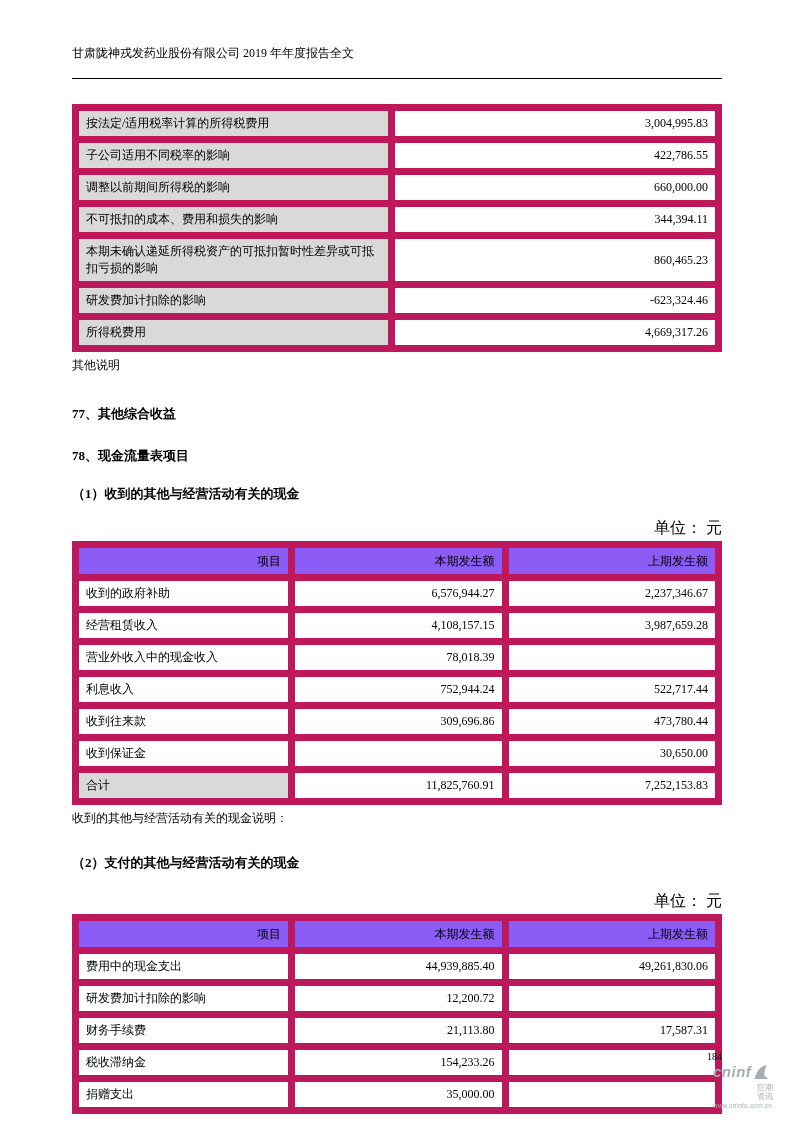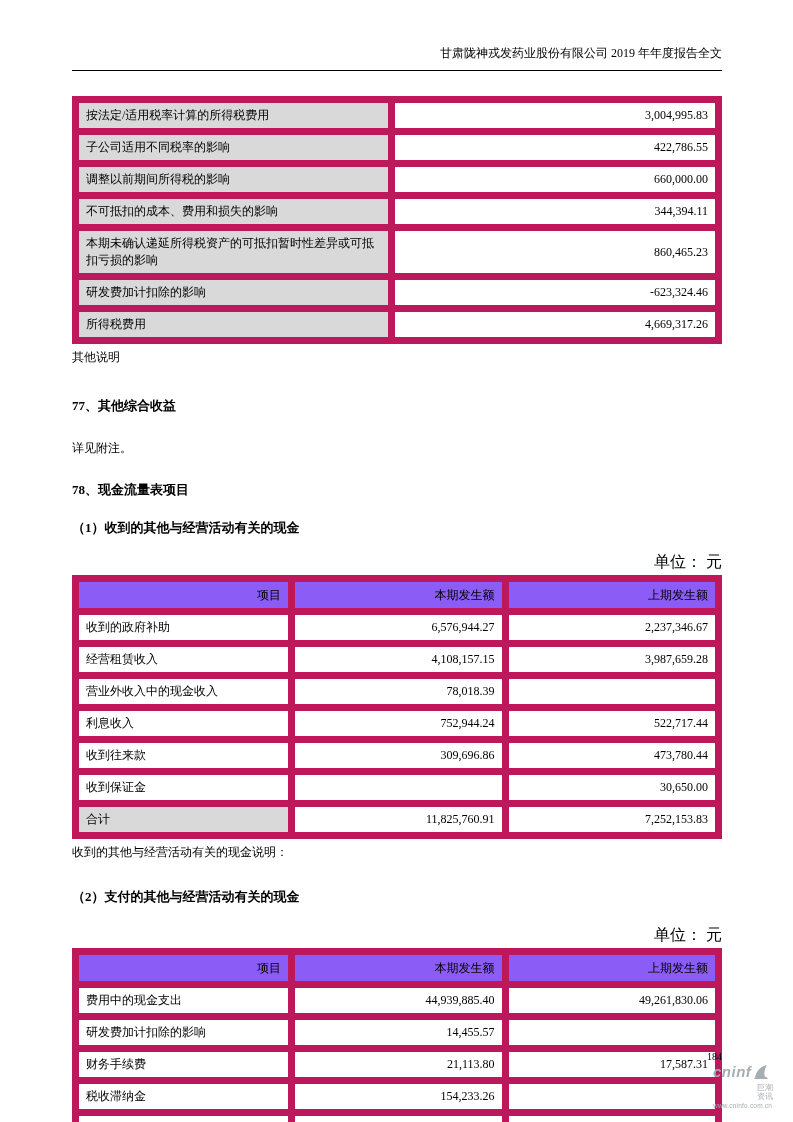--- a/index.html
+++ b/index.html
@@ -5,22 +5,22 @@
   * { margin:0; padding:0; box-sizing:border-box; }
   html,body { background:#ffffff; }
   body { font-family:"Liberation Serif","DejaVu Serif",serif; color:#000; }
   .page {
     position:relative; width:793px; height:1122px; margin:0 auto;
     background:#fff; overflow:hidden;
   }
   .content { padding:0 71px 0 72px; }
 
   .doc-header {
-    margin-top:46px; padding-bottom:9px; border-bottom:1px solid #000;
-    text-align:right; font-size:12px; line-height:15px;
+    margin-top:46px; padding-bottom:17px; border-bottom:1px solid #000;
+    font-size:12px; line-height:15px;
   }
 
   table.data-table { border-collapse:collapse; width:100%; font-size:12px; table-layout:fixed; }
   table.data-table td, table.data-table th {
     border:7px solid #be185d; padding:4px 7px; vertical-align:middle;
     line-height:17px; height:27px; word-break:break-all;
   }
   table.data-table th {
     background:#8b5cf6; font-weight:normal; text-align:right; height:33px;
   }
@@ -100,21 +100,20 @@
               <td class="cell-num">4,669,317.26</td>
             </tr>
           </tbody>
       </table>
     </div>
 
     <div class="note-line">其他说明</div>
 
     <div class="sec-heading h77">77、其他综合收益</div>
 
-    <div class="body-line">详见附注。</div>
 
     <div class="sec-heading h78">78、现金流量表项目</div>
 
     <div class="sec-heading hsub1">（1）收到的其他与经营活动有关的现金</div>
 
     <div class="unit-label">单位： 元</div>
 
     <table class="data-table">
       <colgroup>
         <col style="width:33.6%">
@@ -187,21 +186,21 @@
         </tr>
       </thead>
       <tbody>
           <tr>
             <td class="cell-label">费用中的现金支出</td>
             <td class="cell-num">44,939,885.40</td>
             <td class="cell-num">49,261,830.06</td>
           </tr>
           <tr>
             <td class="cell-label">研发费加计扣除的影响</td>
-            <td class="cell-num">14,455.57</td>
+            <td class="cell-num">12,200.72</td>
             <td class="cell-num"></td>
           </tr>
           <tr>
             <td class="cell-label">财务手续费</td>
             <td class="cell-num">21,113.80</td>
             <td class="cell-num">17,587.31</td>
           </tr>
           <tr>
             <td class="cell-label">税收滞纳金</td>
             <td class="cell-num">154,233.26</td>

